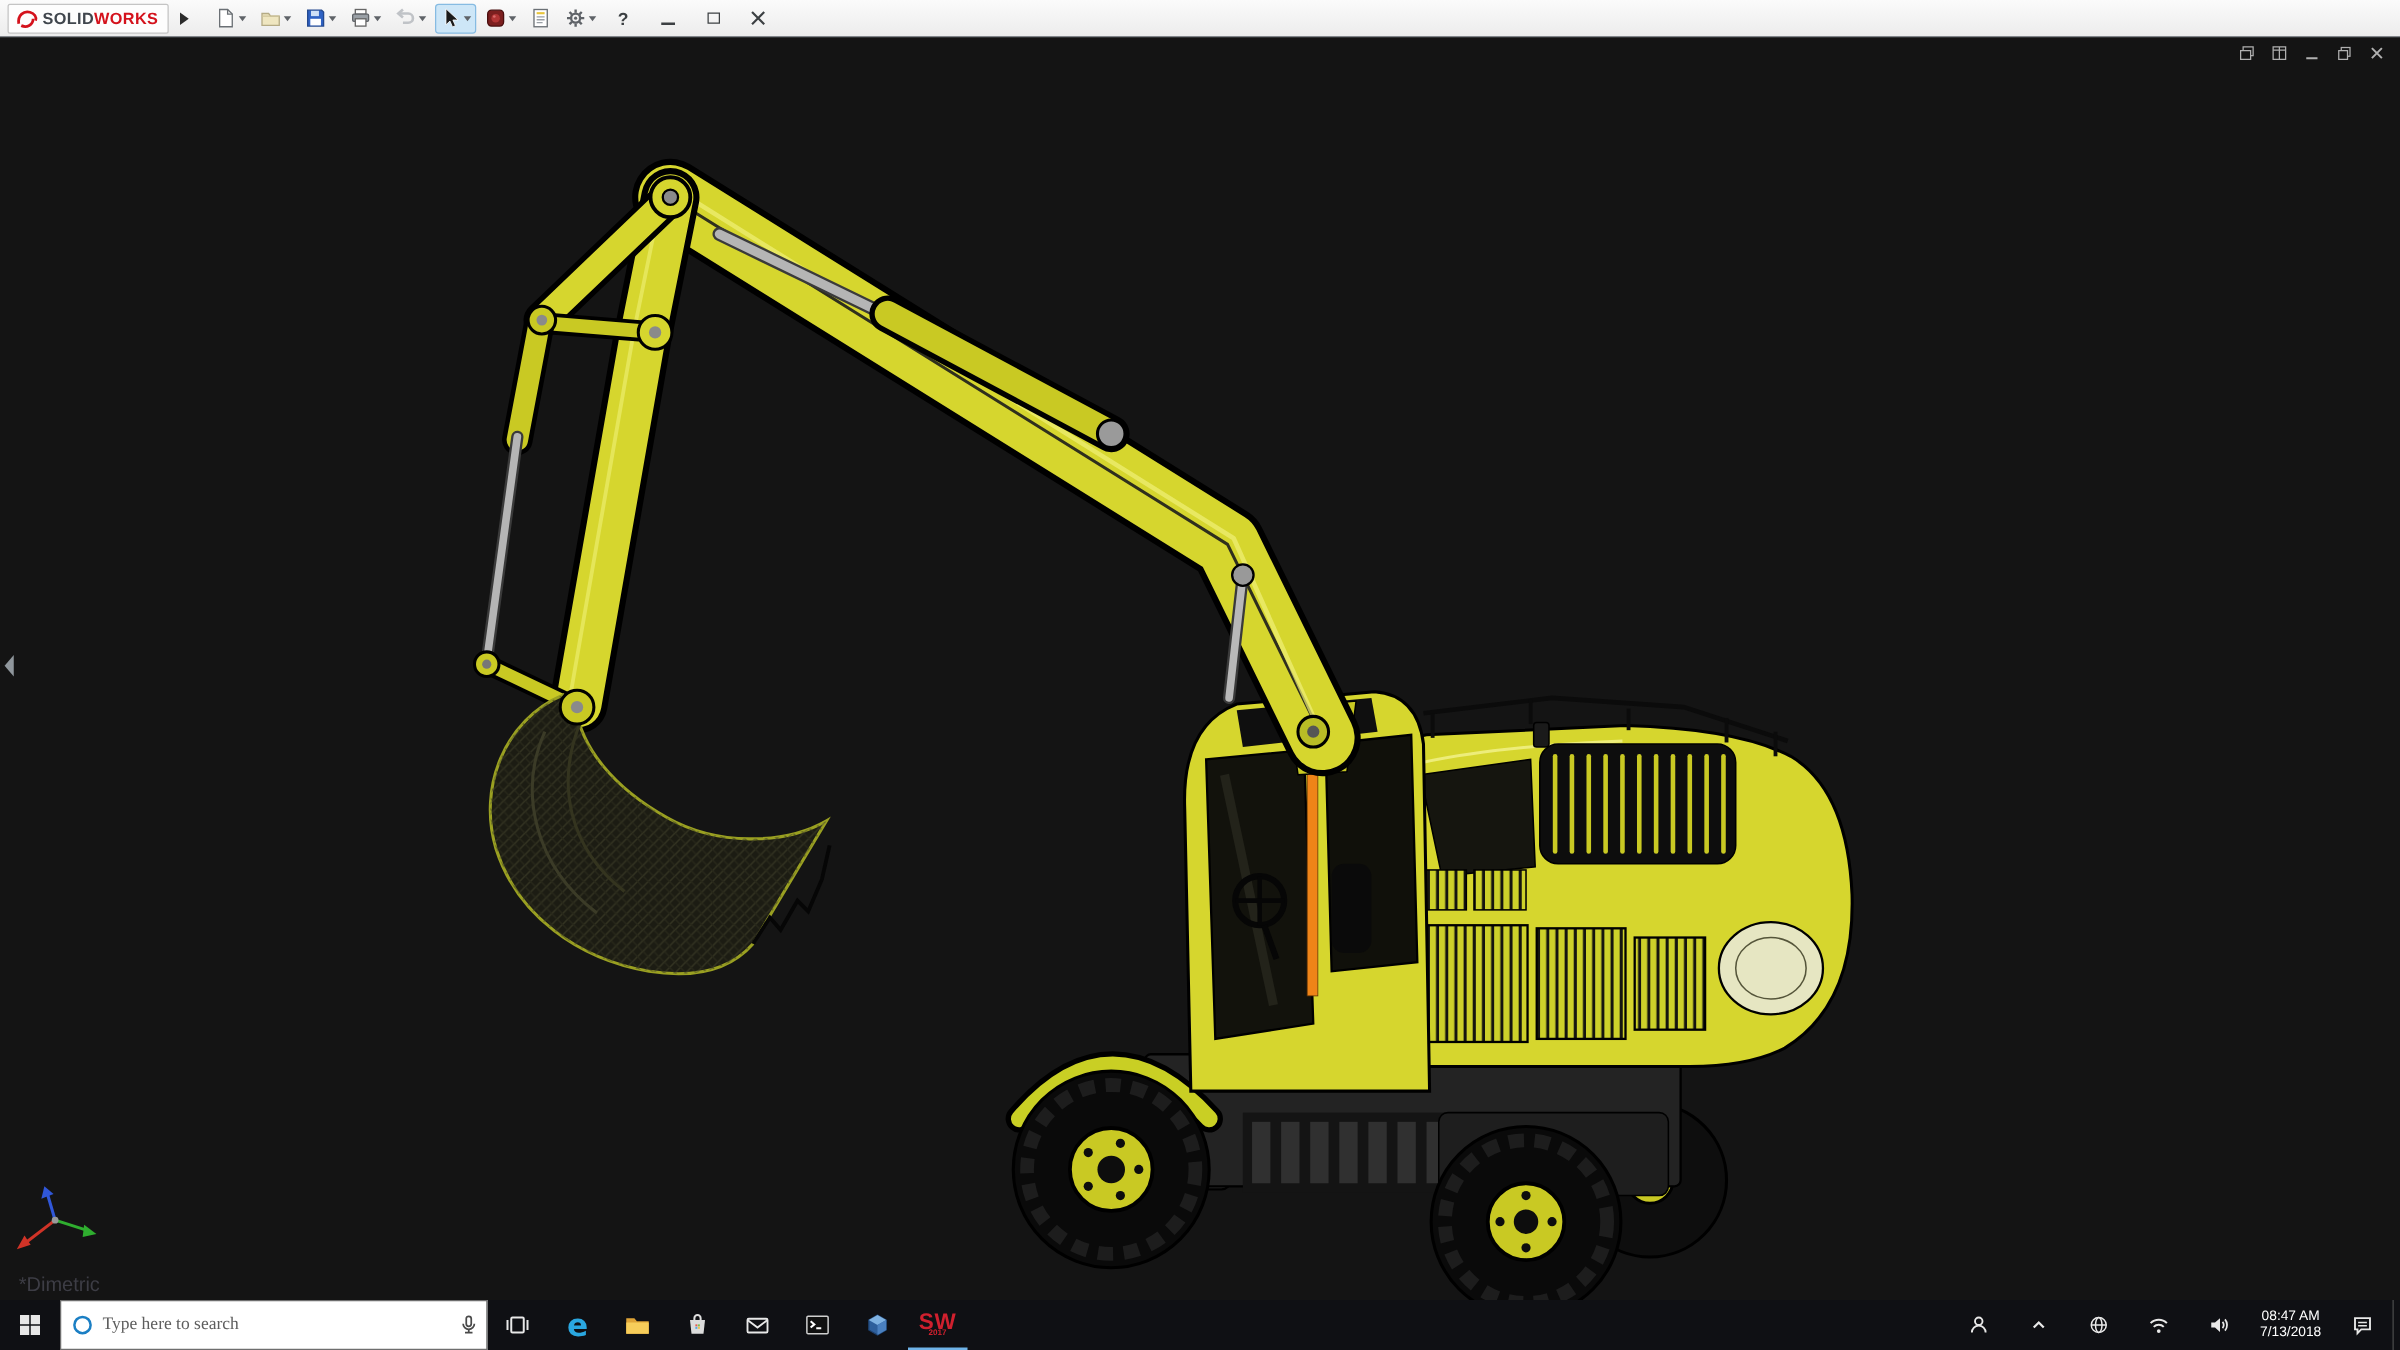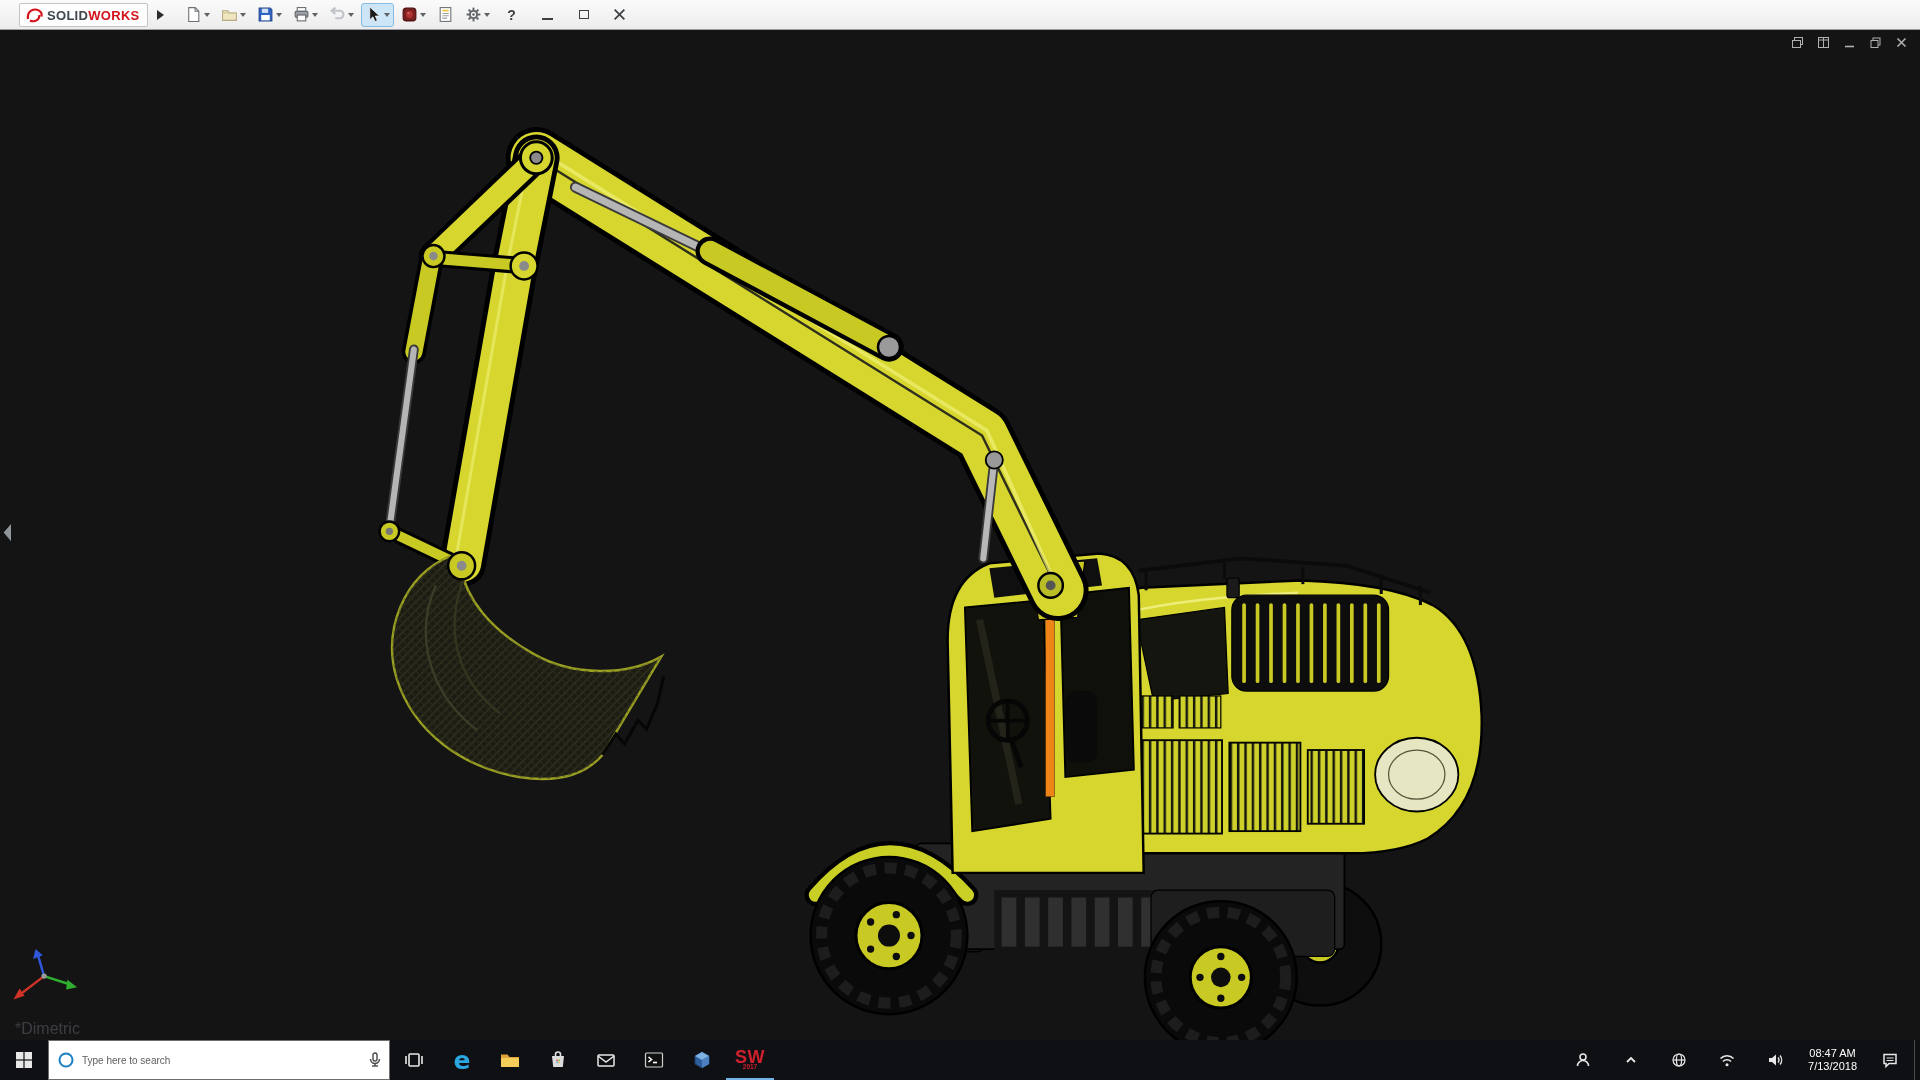--- a/index.html
+++ b/index.html
@@ -1,20 +1,20 @@
 <!DOCTYPE html>
 <html><head>
 <meta charset="utf-8">
 <style>
   *{box-sizing:border-box;margin:0;padding:0}
   html,body{width:1920px;height:1080px;overflow:hidden;background:#000;font-family:"Liberation Sans",sans-serif}
   #app{width:1920px;height:1080px;display:flex;flex-direction:column}
 
   
-  #titlebar{flex:0 0 30px;background:linear-gradient(#fbfbfb,#ececec);border-bottom:1px solid #9aa0a6;display:flex;align-items:center;padding-left:19px}
+  #titlebar{flex:0 0 30px;background:linear-gradient(#fbfbfb,#ececec);border-bottom:1px solid #9aa0a6;display:flex;align-items:center;padding-left:6px}
   .logo-btn{display:flex;align-items:center;gap:3px;border:1px solid #c4c4c4;background:#fdfdfd;border-radius:2px;padding:2px 7px 2px 4px;height:24px;cursor:pointer}
   .solid{font-weight:bold;color:#40464d;font-size:13px;letter-spacing:.3px}
   .works{font-weight:bold;color:#d4121c;font-size:13px;letter-spacing:.3px}
   .flyout{padding:0 9px;display:flex;align-items:center;height:100%}
   .tri{width:0;height:0;border-top:5px solid transparent;border-bottom:5px solid transparent;border-left:7px solid #2b2b2b}
   .toolbar{display:flex;align-items:center;gap:3px;margin-left:8px}
   .tb-btn{display:flex;align-items:center;gap:2px;padding:2px 3px;border:1px solid transparent;border-radius:3px;height:24px}
   .tb-btn.active{background:#cde6f7;border-color:#86bbe2}
   .caret{width:0;height:0;border-left:3.5px solid transparent;border-right:3.5px solid transparent;border-top:4px solid #5f6368;margin-top:1px}
   .title{flex:1;text-align:center;font-size:12.5px;color:#2f2f2f;white-space:nowrap;overflow:hidden}
@@ -27,21 +27,21 @@
   #viewport{flex:1;position:relative;background:#141414}
   #scene{position:absolute;inset:0;width:100%;height:100%}
   .doc-controls{position:absolute;top:6px;right:12px;display:flex;gap:13px;z-index:3}
   .doc-controls span{display:flex;cursor:pointer}
   #view-label{position:absolute;left:15px;bottom:2px;font-size:16px;color:#3d3d45;z-index:2}
 
   
   #taskbar{flex:0 0 40px;background:#0f1014;display:flex;align-items:stretch}
   #taskbar button{background:none;border:none;width:48px;display:flex;align-items:center;justify-content:center;cursor:pointer;color:#e8e8e8}
   .search{width:342px;background:#ffffff;border:1px solid #6e6e6e;display:flex;align-items:center;padding:0 6px 0 4px}
-  .search input{flex:1;border:none;outline:none;font-size:10px;color:#444;background:transparent;font-family:Liberation Sans, sans-serif}
+  .search input{flex:1;border:none;outline:none;font-size:14px;color:#444;background:transparent;font-family:Liberation Serif, serif}
   .search input::placeholder{color:#5d5d5d}
   .cortana{margin:0 7px 0 4px}
   .edge-e{font-size:25px;font-weight:bold;color:#2aa7e0;font-family:"DejaVu Sans",sans-serif;line-height:25px}
   .sw-stack{display:flex;flex-direction:column;align-items:center;justify-content:center}
   .active-app{background:rgba(255,255,255,.07);box-shadow:inset 0 -2px 0 #6fb3e8}
   .sw{color:#d0202e;font-weight:800;font-size:18px;line-height:12px;letter-spacing:.5px}
   .sw-year{color:#d0202e;font-size:6.5px;line-height:7px;font-weight:bold}
   .tray{margin-left:auto;display:flex;align-items:stretch}
   .tray button{width:28px}
   .clock{display:flex;flex-direction:column;align-items:center;justify-content:center;color:#fff;font-size:11px;line-height:13px;padding:0 9px;cursor:pointer}

